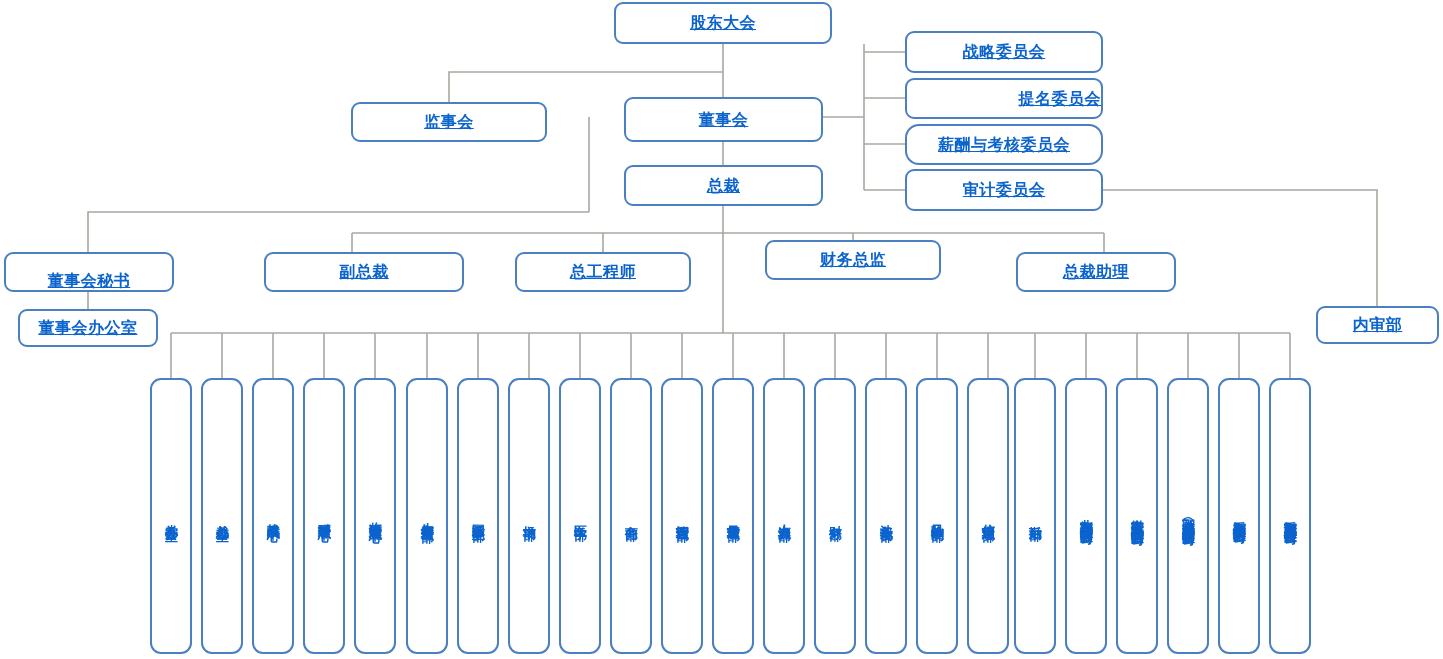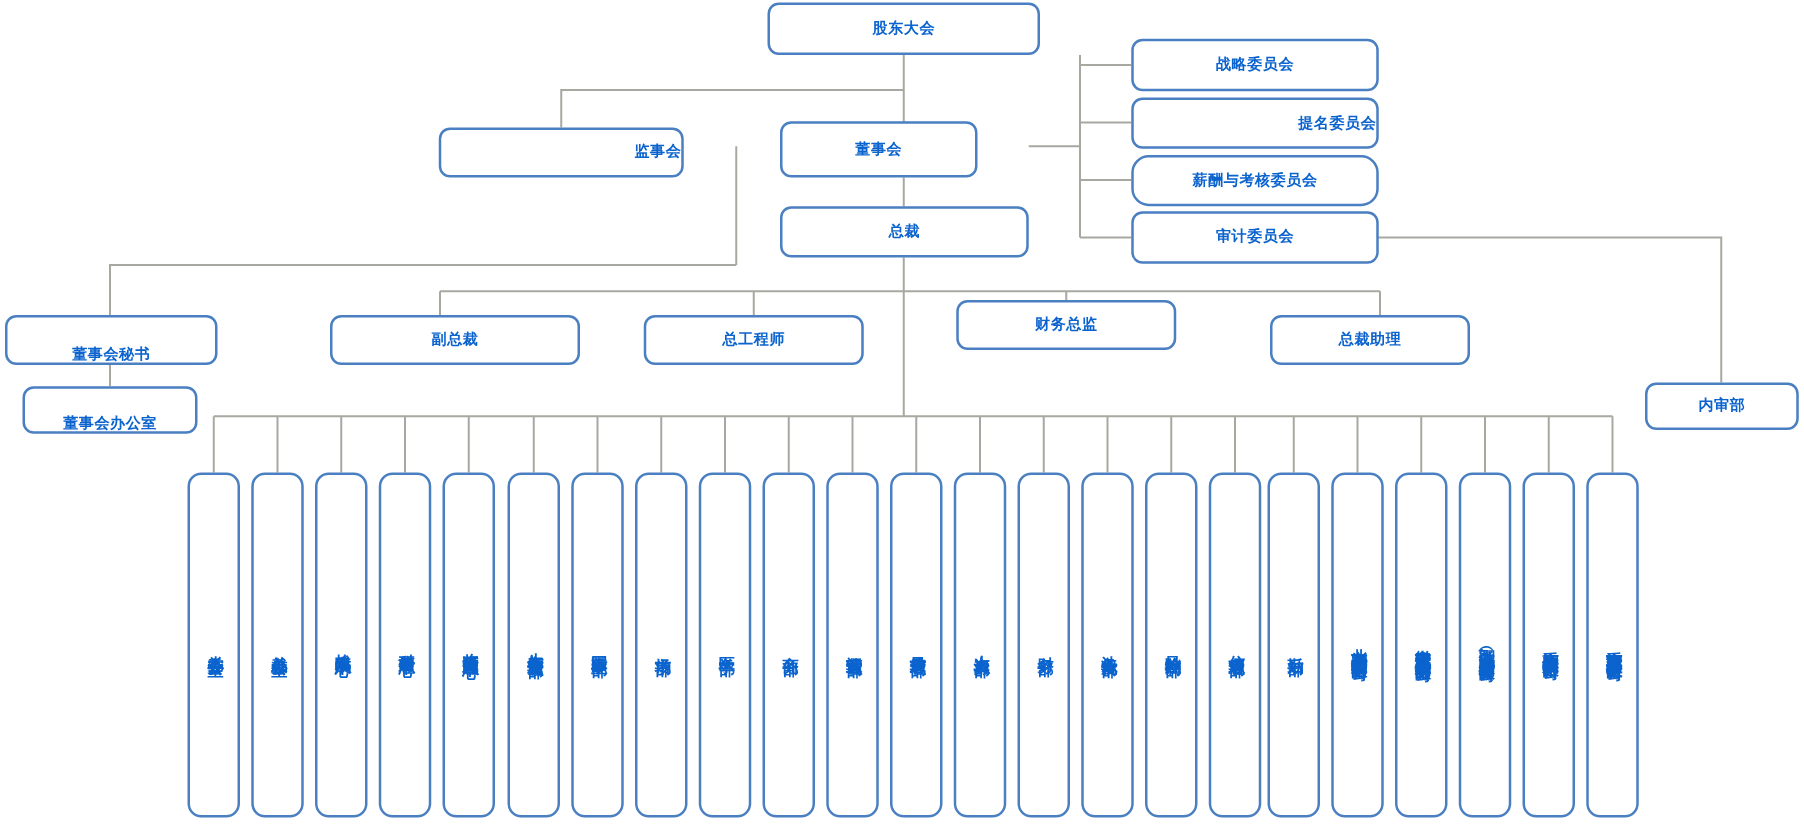--- a/index.html
+++ b/index.html
@@ -16,21 +16,21 @@
     background:#ffffff;
     color:#0b63ce;
     font-weight:bold;
     display:flex;
     align-items:center;
     justify-content:center;
     text-align:center;
     letter-spacing:0.5px;
     z-index:3;
   }
-  .node.h{ font-size:12px; line-height:1.1; }
+  .node.h{ font-size:16px; line-height:1.1;text-decoration:underline; }
   .node.v{
     writing-mode:vertical-rl;
     text-orientation:upright;
     font-size:13px;
     letter-spacing:1px;
     border-radius:11px;
     padding:6px 0;
     align-items:center;
     justify-content:center;
   }
@@ -96,25 +96,25 @@
       <path d="M1188 333 L1188 378"></path>
       <path d="M1239 333 L1239 378"></path>
       <path d="M1290 333 L1290 378"></path>
     </g>
   </svg>
 
   <div class="node h" style="left:614px;top:2px;width:218px;height:42px;">
     <span>股东大会</span>
   </div>
 
-  <div class="node h" style="left:351px;top:102px;width:196px;height:40px;justify-content:flex-end;">
+  <div class="node h" style="left:351px;top:102px;width:196px;height:40px;">
     <span>监事会</span>
   </div>
 
-  <div class="node h" style="left:624px;top:97px;width:158px;height:45px;text-align:center;">
+  <div class="node h" style="left:624px;top:97px;width:199px;height:45px;text-align:center;">
     <span>董事会</span>
   </div>
 
   <div class="node h" style="left:624px;top:165px;width:199px;height:41px;">
     <span>总裁</span>
   </div>
 
   <div class="node h" style="left:905px;top:31px;width:198px;height:42px;">
     <span>战略委员会</span>
   </div>
@@ -141,21 +141,21 @@
   <div class="node h" style="left:515px;top:252px;width:176px;height:40px;">
     <span>总工程师</span>
   </div>
   <div class="node h" style="left:765px;top:240px;width:176px;height:40px;justify-content:center;">
     <span>财务总监</span>
   </div>
   <div class="node h" style="left:1016px;top:252px;width:160px;height:40px;">
     <span>总裁助理</span>
   </div>
 
-  <div class="node h" style="left:18px;top:309px;width:140px;height:38px;align-items:flex-end;">
+  <div class="node h" style="left:18px;top:309px;width:140px;height:38px;">
     <span>董事会办公室</span>
   </div>
 
   <div class="node v" style="left:150px;top:378px;width:42px;height:276px;">
     <span>党委办公室</span>
   </div>
   <div class="node v" style="left:201px;top:378px;width:42px;height:276px;">
     <span>总裁办公室</span>
   </div>
   <div class="node v" style="left:252px;top:378px;width:42px;height:276px;">

